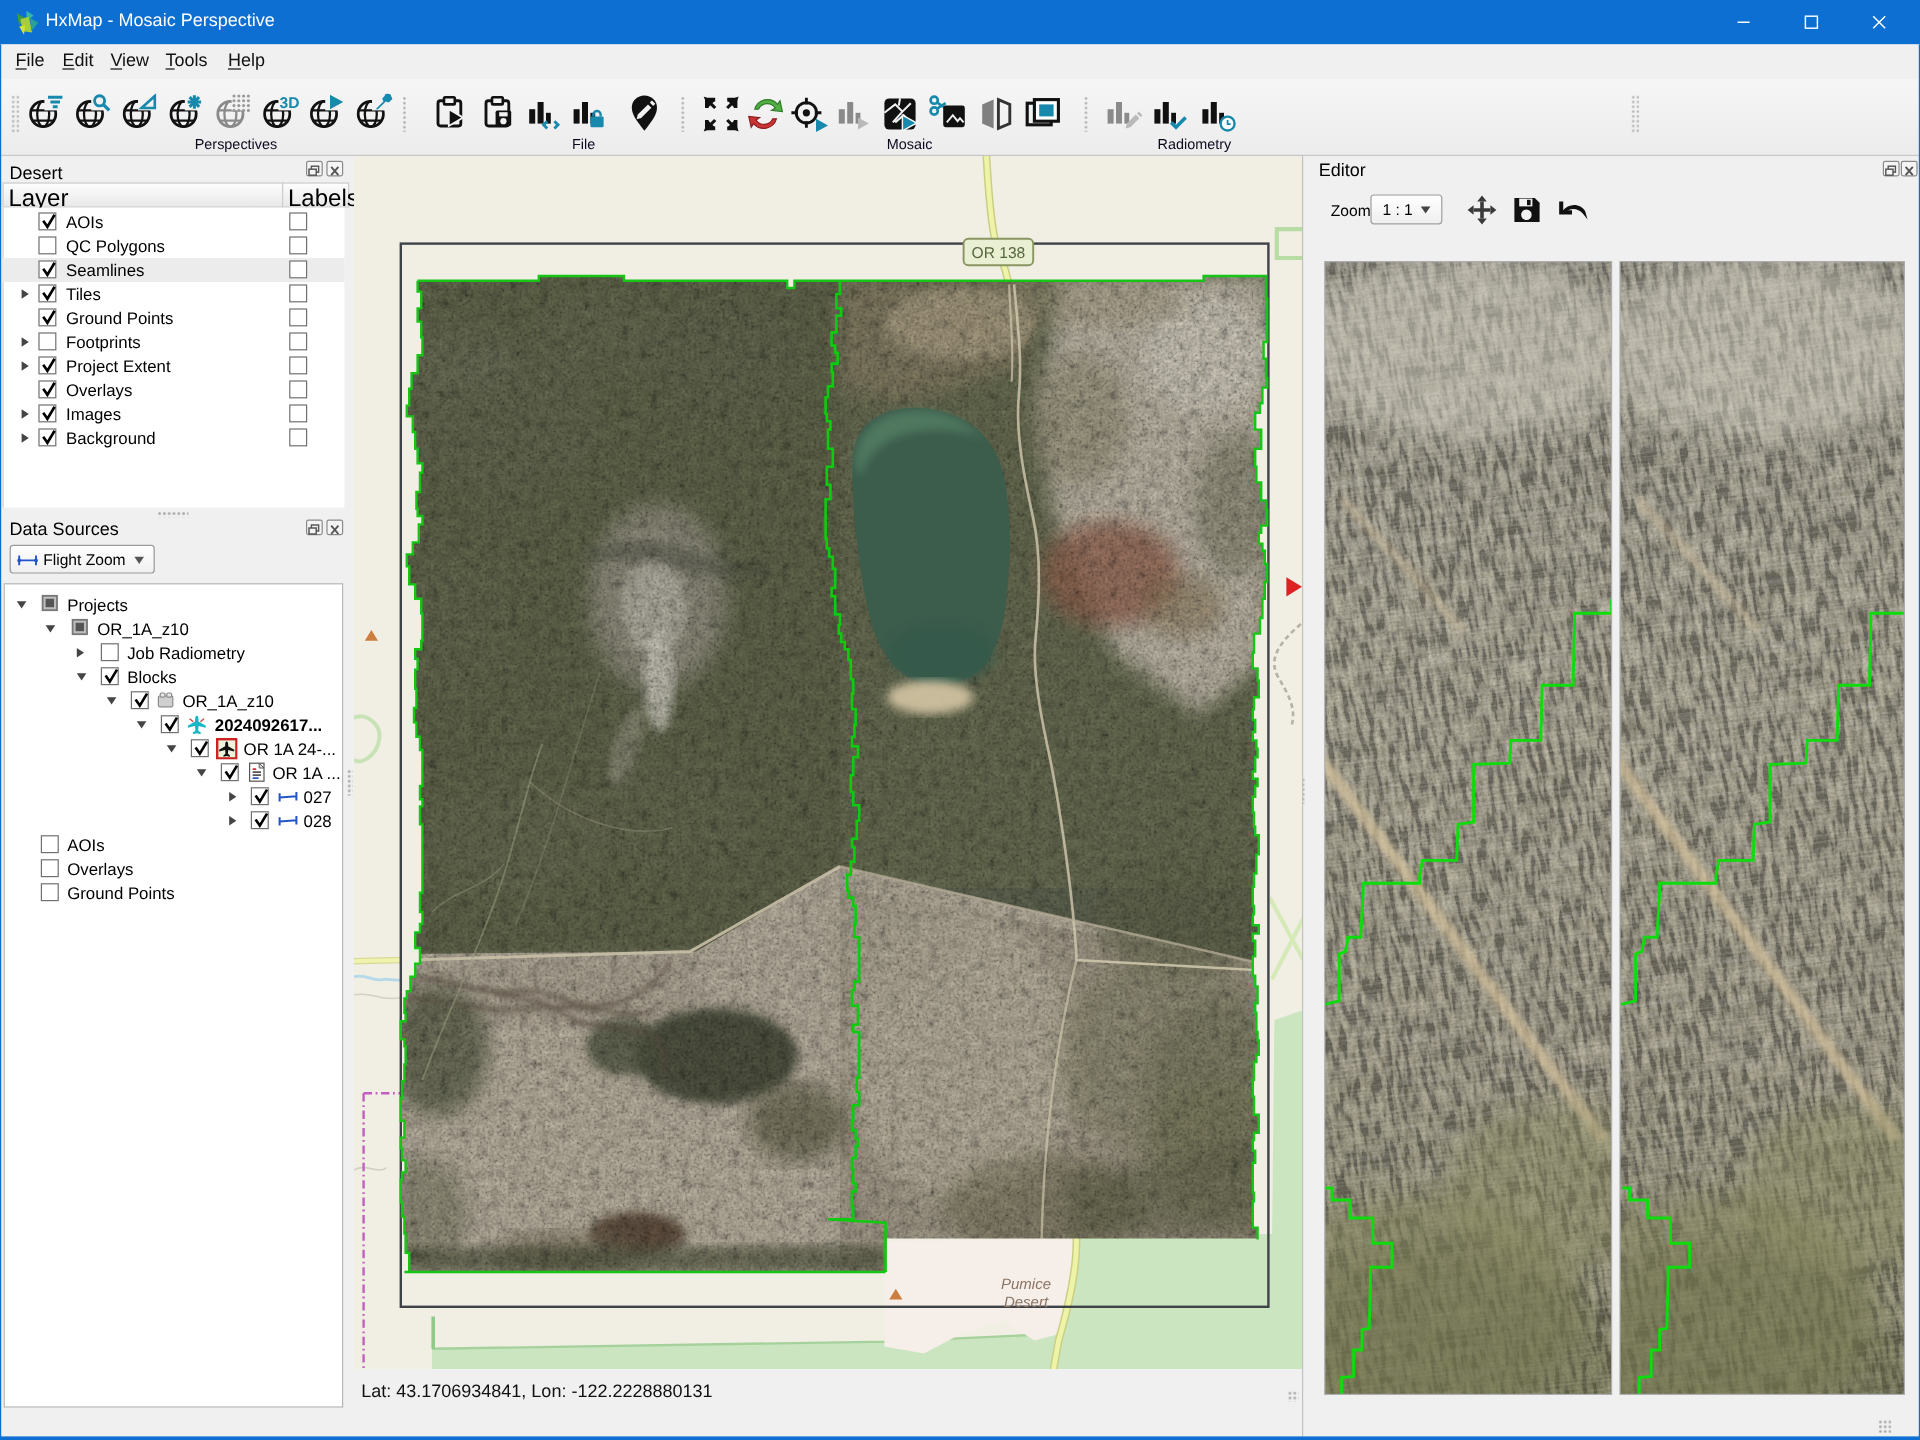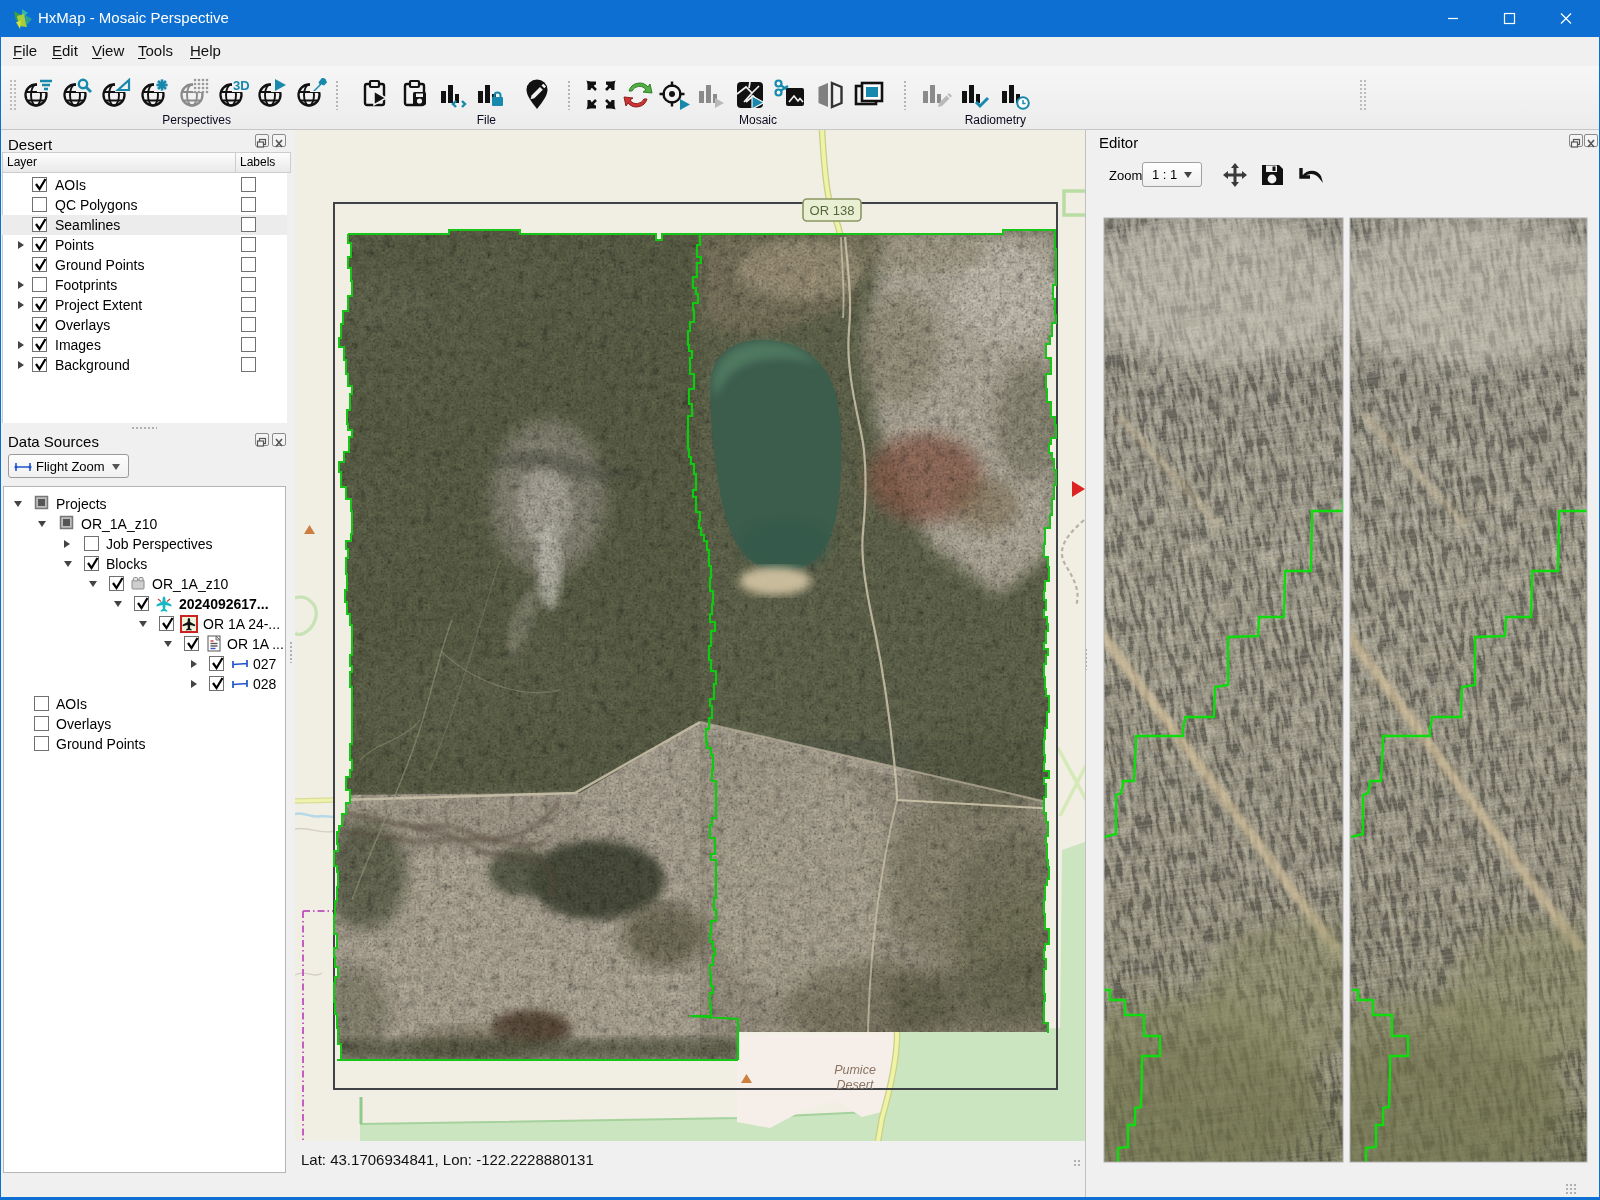--- a/index.html
+++ b/index.html
@@ -10,21 +10,21 @@
 .menuitem{position:absolute;top:5px;font-size:15px;color:#111}
 .menuitem u{text-decoration:underline;text-underline-offset:2px}
 #toolbar{position:absolute;left:1px;top:66px;width:1598px;height:64px;background:linear-gradient(#f6f6f6,#ececec);border-bottom:1px solid #c6c6c6}
 .tbi{position:absolute;top:12px;width:34px;height:34px}
 .tblabel{position:absolute;top:47px;font-size:12px;color:#0a0a1e;text-align:right}
 .tbsep{position:absolute;top:14px;width:4px;height:30px;background-image:radial-gradient(circle,#b5b5b5 1px,transparent 1.2px);background-size:4px 4px}
 .tbhandle{position:absolute;top:13px;width:7px;height:32px;background-image:radial-gradient(circle,#bcbcbc 1px,transparent 1.2px);background-size:4px 4px}
 #leftdock{position:absolute;left:1px;top:130px;width:286px;height:1067px;background:#f0f0f0}
 .paneltitle{font-size:15px;color:#000;position:absolute;left:7px}
 .panelbtn{position:absolute;width:14px;height:13px;border:1px solid #8a8a8a;border-radius:2px;background:#f4f4f4;color:#444}
-.hdrcell{position:absolute;background:linear-gradient(#fdfdfd,#e9e9e9);border:1px solid #cdcdcd;font-size:12px;color:#000}
+.hdrcell{position:absolute;background:linear-gradient(#fdfdfd,#e9e9e9);border:1px solid #cdcdcd;font-size:20px;color:#000}
 .trow{position:absolute;left:2px;width:284px;height:20px;font-size:14px;color:#000}
 .trow .lbl{position:absolute;top:2px}
 .cb{position:absolute;width:15px;height:15px;background:#fff;border:1px solid #707070}
 .cb svg{position:absolute;left:-1px;top:-3px}
 .exp{position:absolute;width:0;height:0}
 .expR{border-left:6px solid #444;border-top:4px solid transparent;border-bottom:4px solid transparent}
 .expD{border-top:6px solid #444;border-left:4px solid transparent;border-right:4px solid transparent}
 #statusbar{position:absolute;left:295px;top:1141px;width:790px;height:56px;background:#f0f0f0;font-size:15px;color:#111}
 #editordock{position:absolute;left:1087px;top:130px;width:512px;height:1067px;background:#f0f0f0}
 #bottomblue{position:absolute;left:0;top:1197px;width:1600px;height:3px;background:#0d6fd2}
@@ -292,21 +292,21 @@
       <div class="lbl" style="left:53px">Seamlines</div>
       <div class="cb" style="left:239px;top:2px"></div>
     </div>
     <div class="trow" style="top:105px;left:1px;width:285px">
       <div class="exp expR" style="left:16px;top:6px"></div>
       <div class="cb" style="left:30px;top:2px">
         <svg width="18" height="20" viewBox="0 0 18 20">
           <path d="M4 9 l3.5 5 6 -10" stroke="#000" stroke-width="2.2" fill="none"></path>
         </svg>
       </div>
-      <div class="lbl" style="left:53px">Points</div>
+      <div class="lbl" style="left:53px">Tiles</div>
       <div class="cb" style="left:239px;top:2px"></div>
     </div>
     <div class="trow" style="top:125px;left:1px;width:285px">
       <div class="cb" style="left:30px;top:2px">
         <svg width="18" height="20" viewBox="0 0 18 20">
           <path d="M4 9 l3.5 5 6 -10" stroke="#000" stroke-width="2.2" fill="none"></path>
         </svg>
       </div>
       <div class="lbl" style="left:53px">Ground Points</div>
       <div class="cb" style="left:239px;top:2px"></div>
@@ -387,21 +387,21 @@
       <div class="exp expD" style="left:34px;top:7px"></div>
       <div class="abs" style="left:55px;top:1px"><svg width="16" height="16" viewBox="0 0 16 16">
           <rect x="1.5" y="1.5" width="12" height="12" fill="#bdbdbd" stroke="#777" stroke-width="1.5"></rect>
           <rect x="4" y="4" width="7" height="7" fill="#555"></rect>
         </svg></div>
       <div class="lbl" style="left:77px;">OR_1A_z10</div>
     </div>
     <div class="trow" style="top:404px;left:3px;width:281px">
       <div class="exp expR" style="left:60px;top:6px"></div>
       <div class="cb" style="left:80px;top:2px"></div>
-      <div class="lbl" style="left:102px;">Job Perspectives</div>
+      <div class="lbl" style="left:102px;">Job Radiometry</div>
     </div>
     <div class="trow" style="top:424px;left:3px;width:222px">
       <div class="exp expD" style="left:60px;top:7px"></div>
       <div class="cb" style="left:80px;top:2px">
         <svg width="18" height="20" viewBox="0 0 18 20">
           <path d="M4 9 l3.5 5 6 -10" stroke="#000" stroke-width="2.2" fill="none"></path>
         </svg>
       </div>
       <div class="lbl" style="left:102px;">Blocks</div>
     </div>

